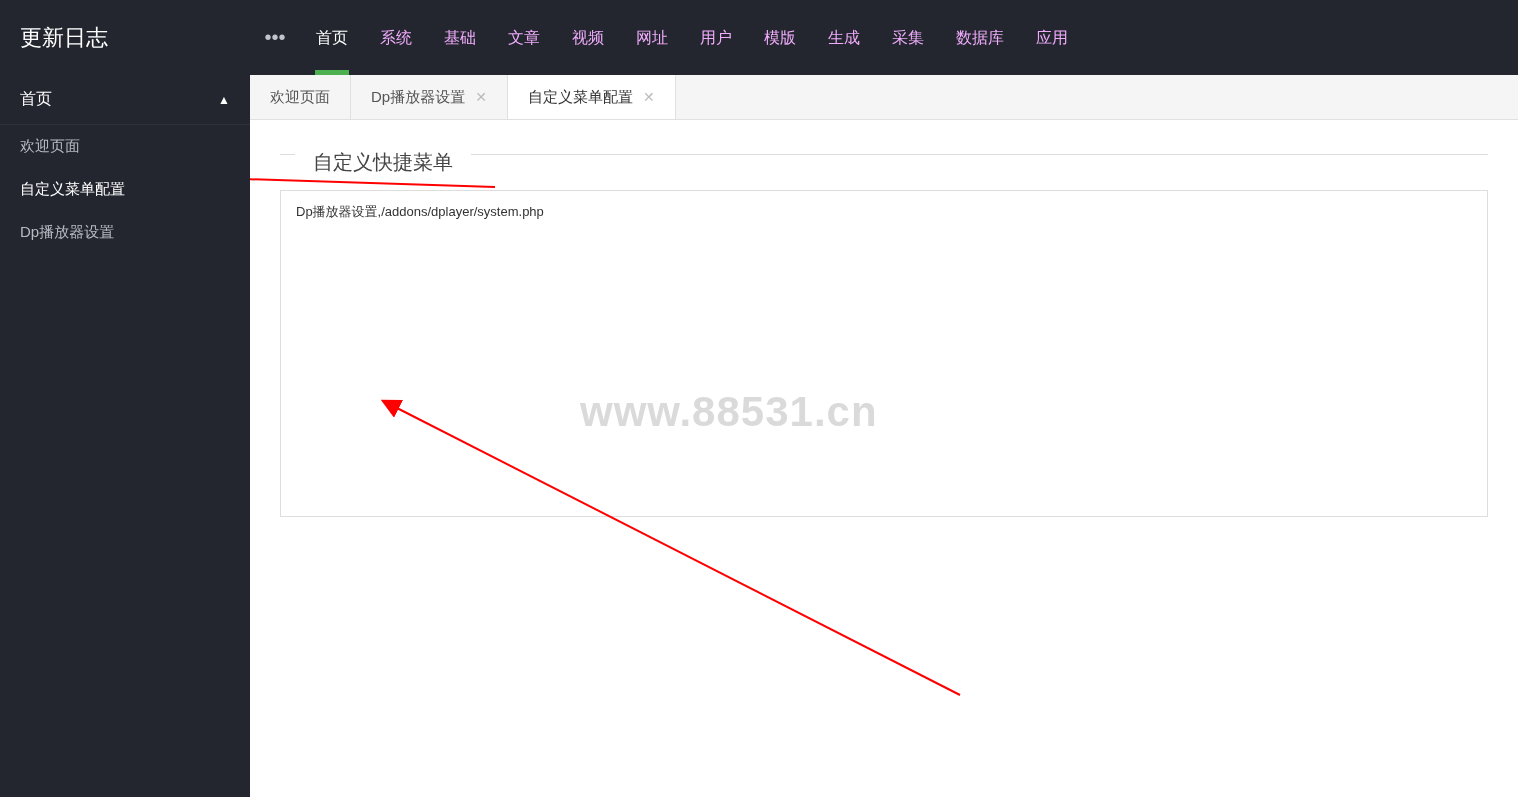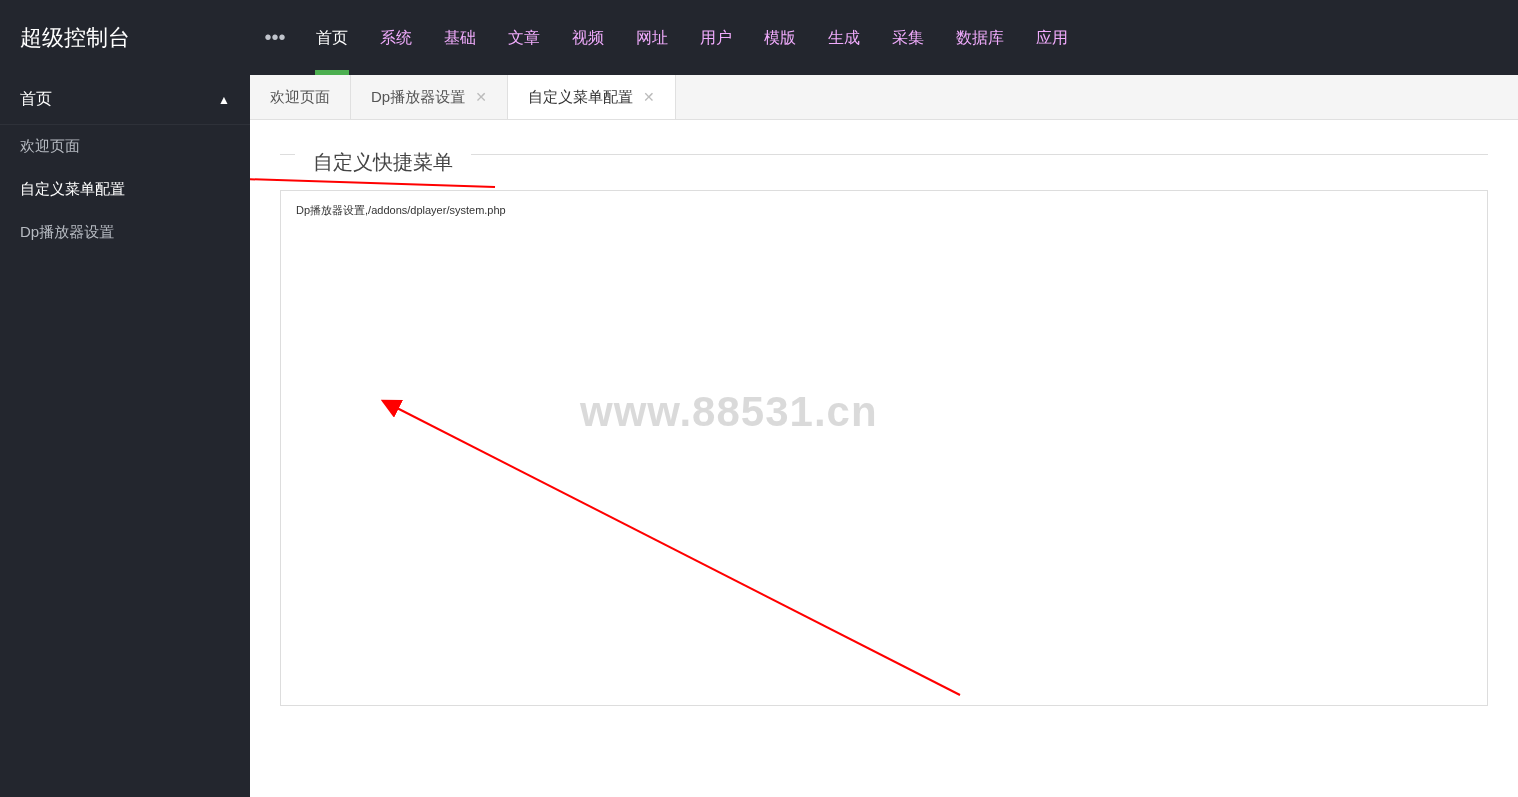--- a/index.html
+++ b/index.html
@@ -143,24 +143,24 @@
       border: 1px solid #ddd;
       padding: 16px 20px;
       margin-bottom: 22px;
       font-size: 15px;
       color: #333;
       line-height: 1.8;
     }
     
     .config-textarea {
       width: 100%;
-      height: 516px;
+      height: 327px;
       border: 1px solid #ddd;
       padding: 12px 15px;
-      font-size: 11px;
+      font-size: 13px;
       color: #333;
       font-family: inherit;
       resize: none;
     }
     
     .watermark {
       position: absolute;
       top: 268px;
       left: 330px;
       font-size: 42px;
@@ -185,21 +185,21 @@
       top: 275px;
       left: 130px;
       width: 590px;
       height: 310px;
     }
   </style>
 </head>
 <body>
 
 <div class="top-nav">
-  <div class="logo">超级控制台</div>
+  <div class="logo">更新日志</div>
   <div class="nav-ellipsis">•••</div>
   <div class="nav-items" id="nav-items">
       <div class="nav-item active">首页</div>
       <div class="nav-item">系统</div>
       <div class="nav-item">基础</div>
       <div class="nav-item">文章</div>
       <div class="nav-item">视频</div>
       <div class="nav-item">网址</div>
       <div class="nav-item">用户</div>
       <div class="nav-item">模版</div>

